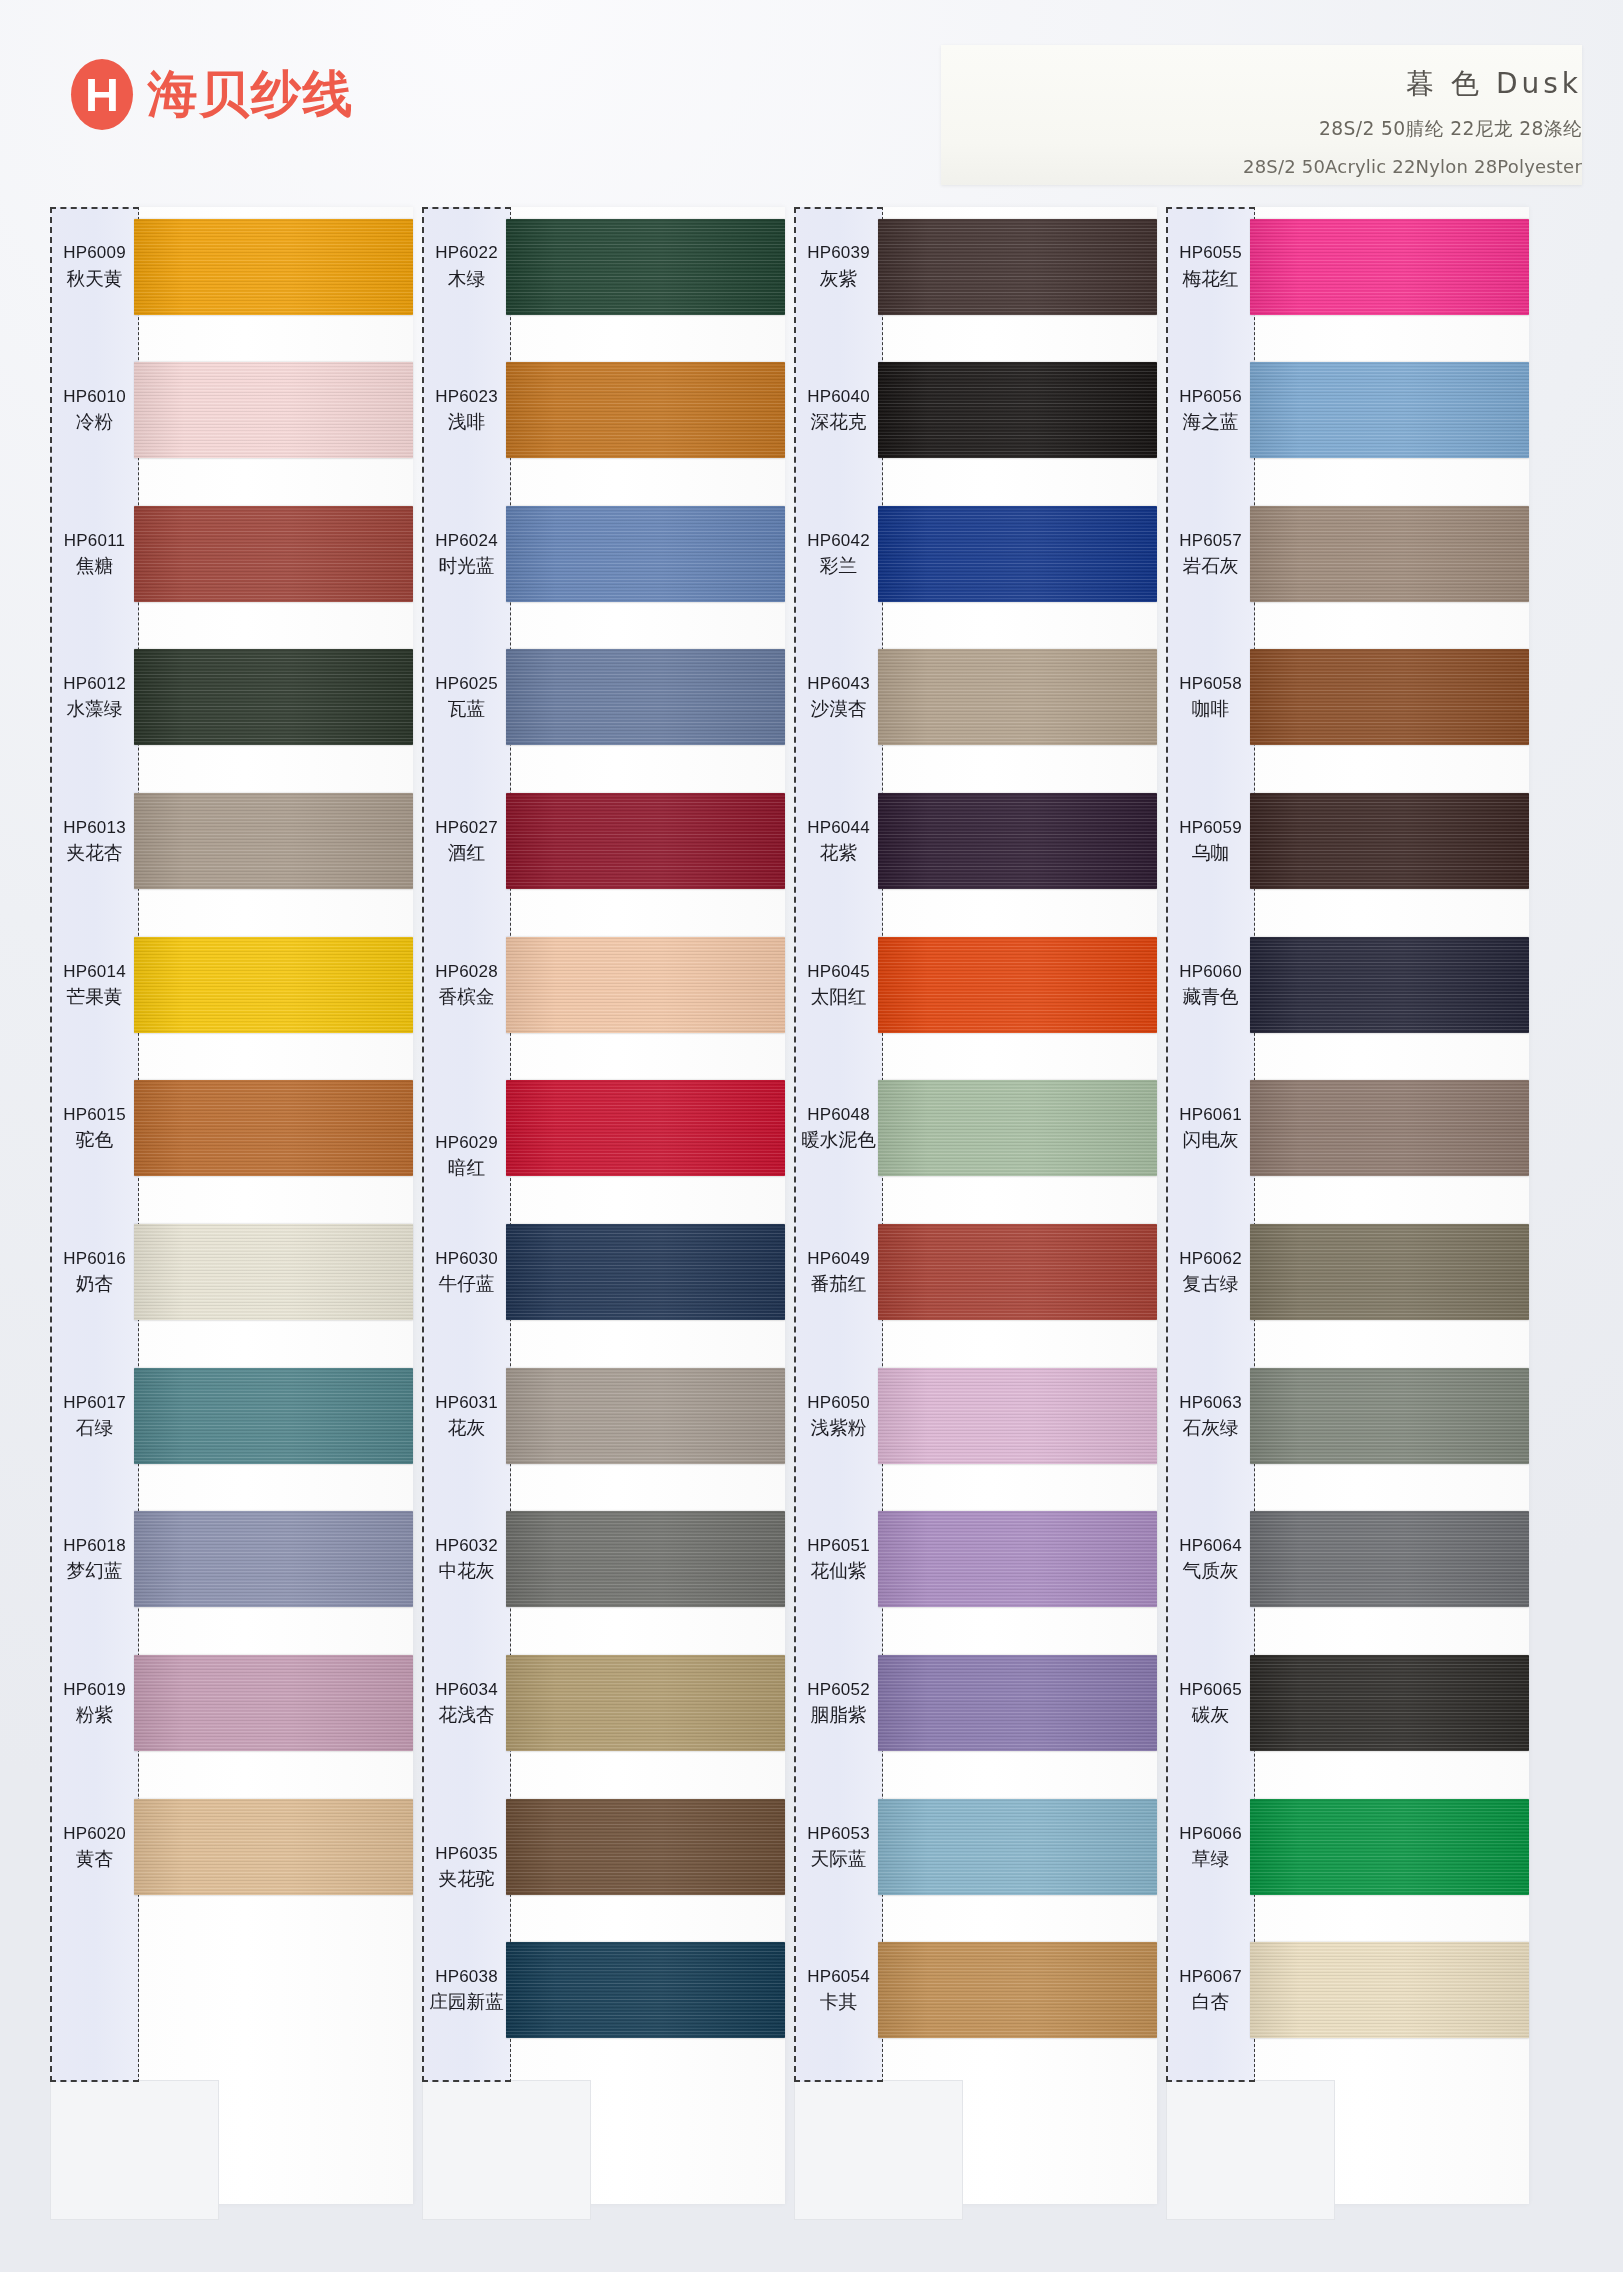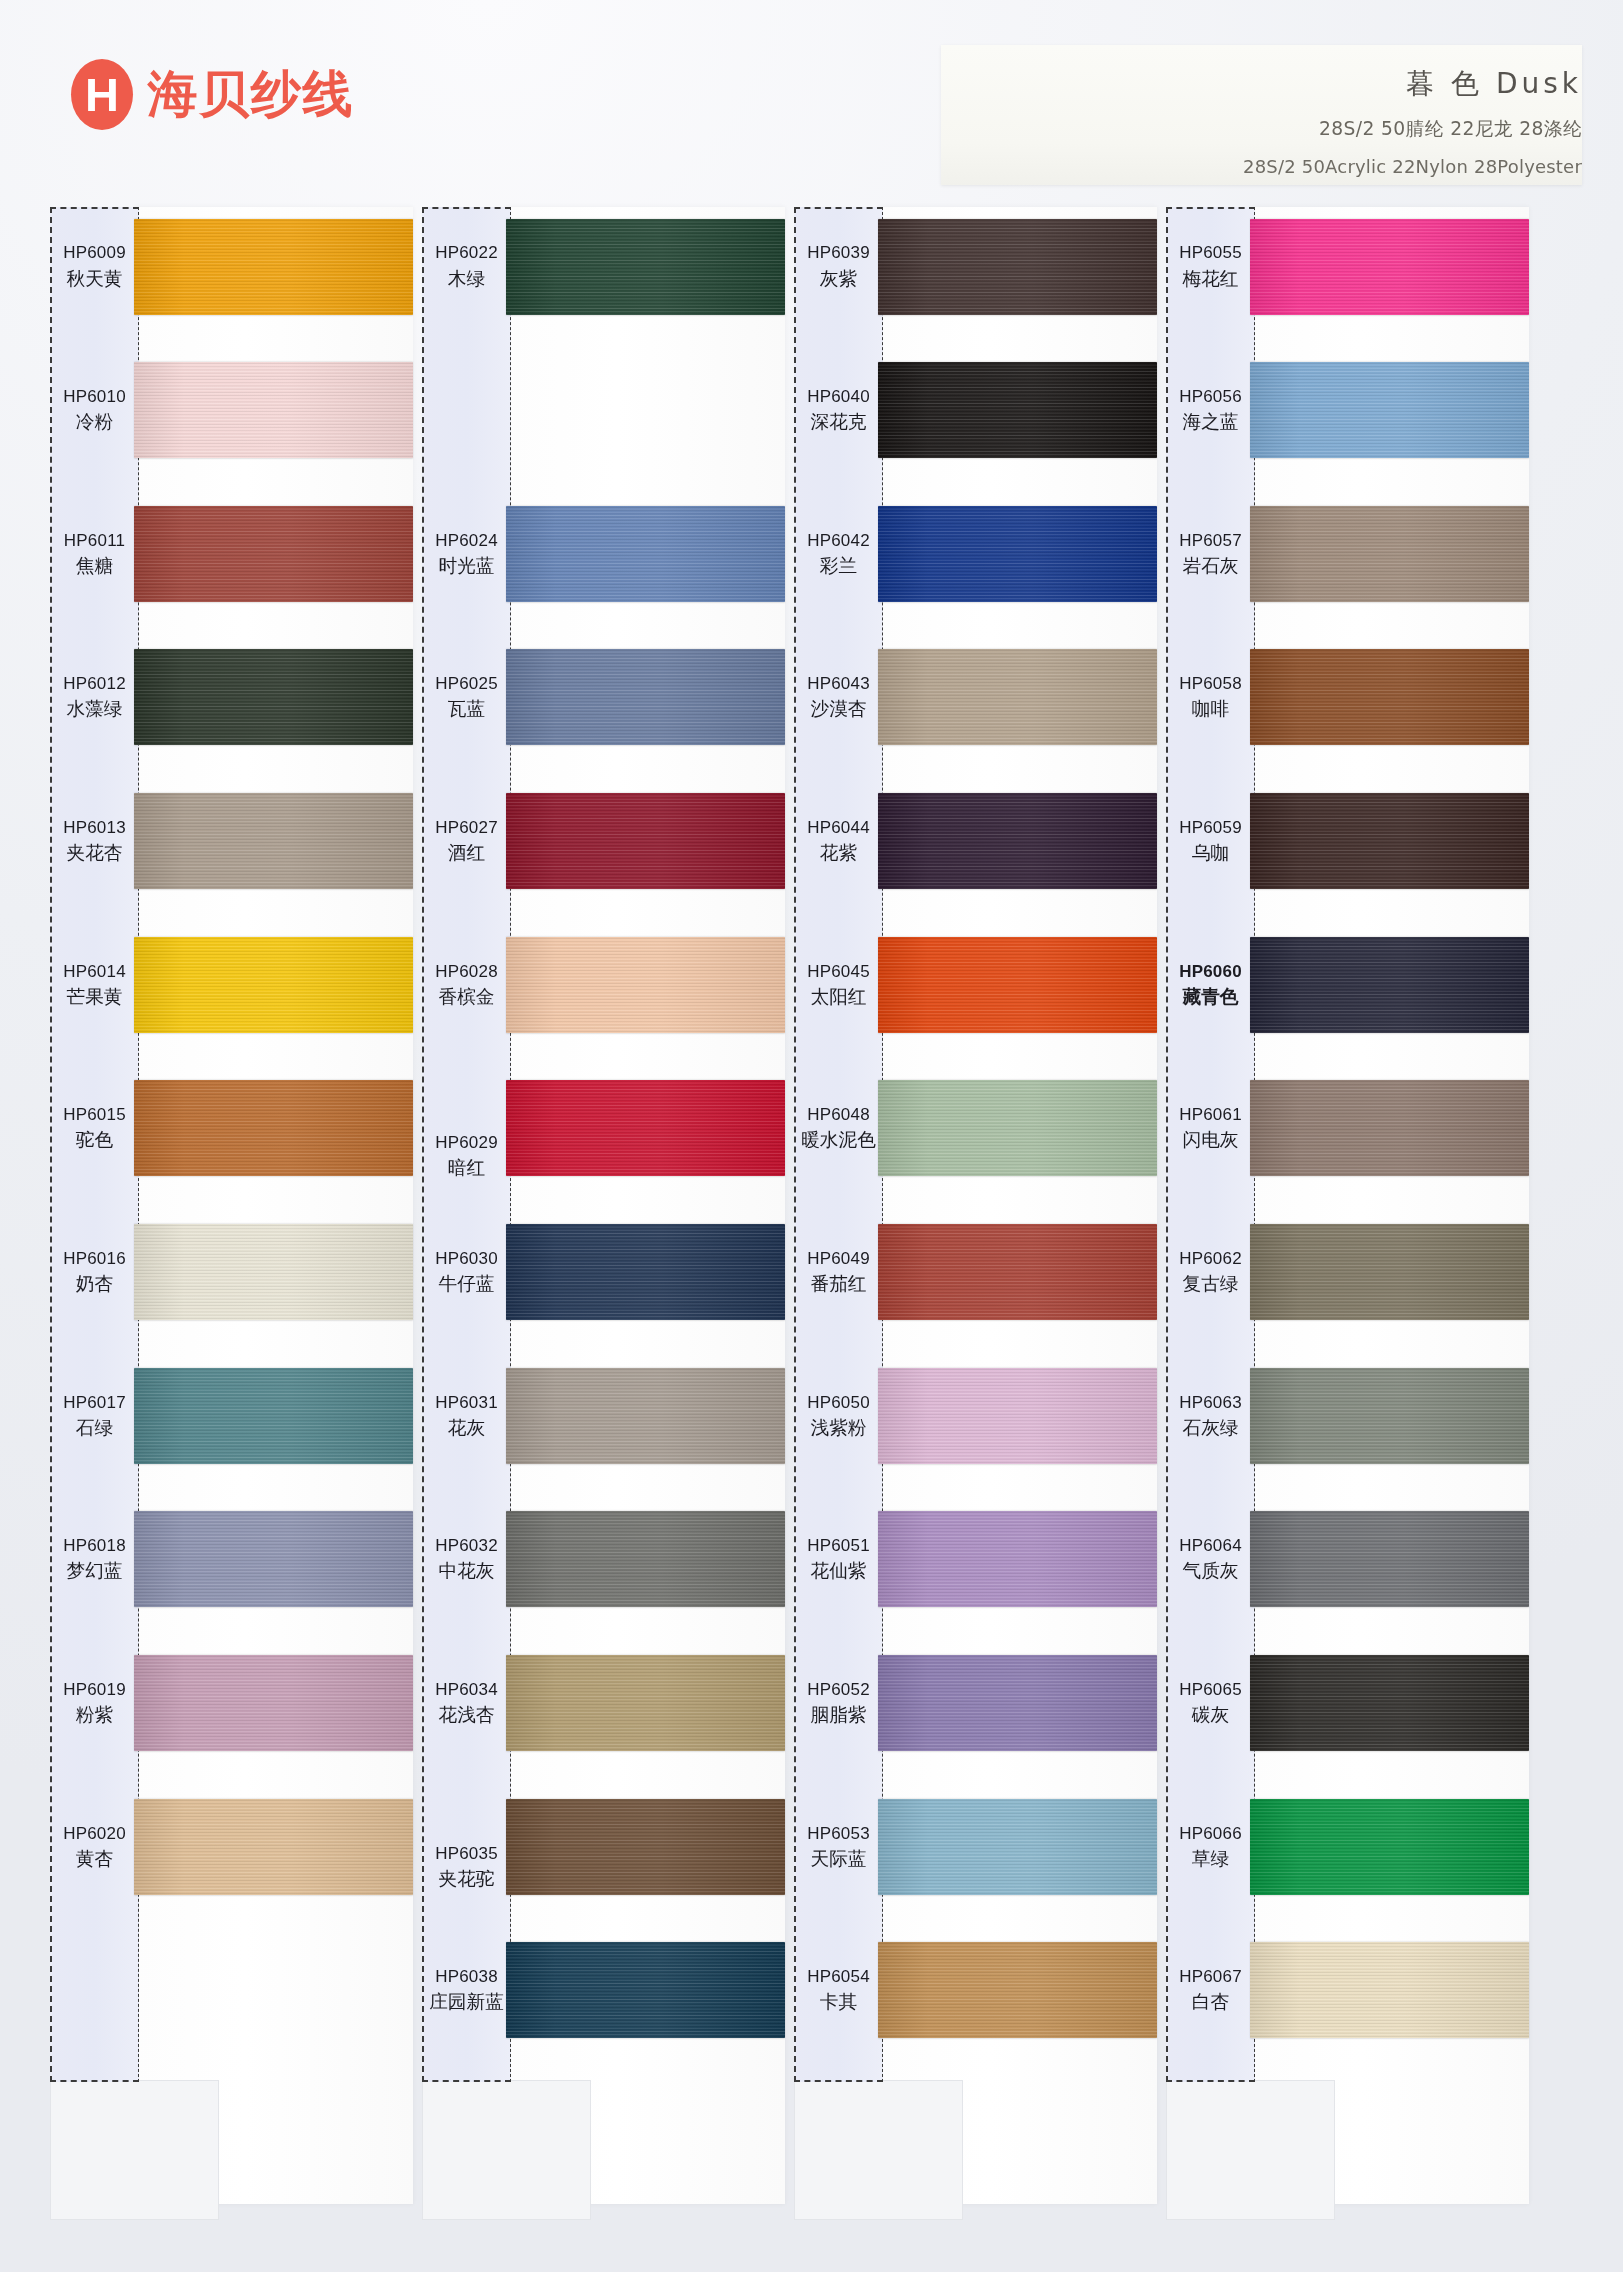--- a/index.html
+++ b/index.html
@@ -236,20 +236,27 @@
       <div class="board-foot"></div>
       <div class="strip"></div>
       <div class="strip-top"></div>
       <div class="row" style="top: 19.5px; height: 144px;">
         <div class="swatch" title="HP6022 木绿" style="top: 0px; height: 96px; background-color: rgb(31, 66, 48);"></div>
         <div class="label" style="top: 23.5px;">
           <span class="code">HP6022</span>
           <span class="name">木绿</span>
         </div>
       </div>
+      <div class="row" style="top: 163px; height: 144px;">
+        <div class="swatch" title="HP6023 浅啡" style="top: 0px; height: 96px; background-color: rgb(193, 115, 31);"></div>
+        <div class="label" style="top: 23.5px;">
+          <span class="code">HP6023</span>
+          <span class="name">浅啡</span>
+        </div>
+      </div>
       <div class="row" style="top: 307px; height: 144px;">
         <div class="swatch" title="HP6024 时光蓝" style="top: 0px; height: 96px; background-color: rgb(98, 129, 181);"></div>
         <div class="label" style="top: 23.5px;">
           <span class="code">HP6024</span>
           <span class="name">时光蓝</span>
         </div>
       </div>
       <div class="row" style="top: 450px; height: 144px;">
         <div class="swatch" title="HP6025 瓦蓝" style="top: 0px; height: 96px; background-color: rgb(102, 121, 158);"></div>
         <div class="label" style="top: 23.5px;">
@@ -453,21 +460,21 @@
       </div>
       <div class="row" style="top: 594px; height: 144px;">
         <div class="swatch" title="HP6059 乌咖" style="top: 0px; height: 96px; background-color: rgb(58, 37, 34);"></div>
         <div class="label" style="top: 23.5px;">
           <span class="code">HP6059</span>
           <span class="name">乌咖</span>
         </div>
       </div>
       <div class="row" style="top: 738px; height: 144px;">
         <div class="swatch" title="HP6060 藏青色" style="top: 0px; height: 96px; background-color: rgb(35, 36, 55);"></div>
-        <div class="label" style="top: 23.5px; font-weight: bold;">
+        <div class="label" style="top: 23.5px;">
           <span class="code">HP6060</span>
           <span class="name">藏青色</span>
         </div>
       </div>
       <div class="row" style="top: 881px; height: 144px;">
         <div class="swatch" title="HP6061 闪电灰" style="top: 0px; height: 96px; background-color: rgb(140, 119, 108);"></div>
         <div class="label" style="top: 23.5px;">
           <span class="code">HP6061</span>
           <span class="name">闪电灰</span>
         </div>

